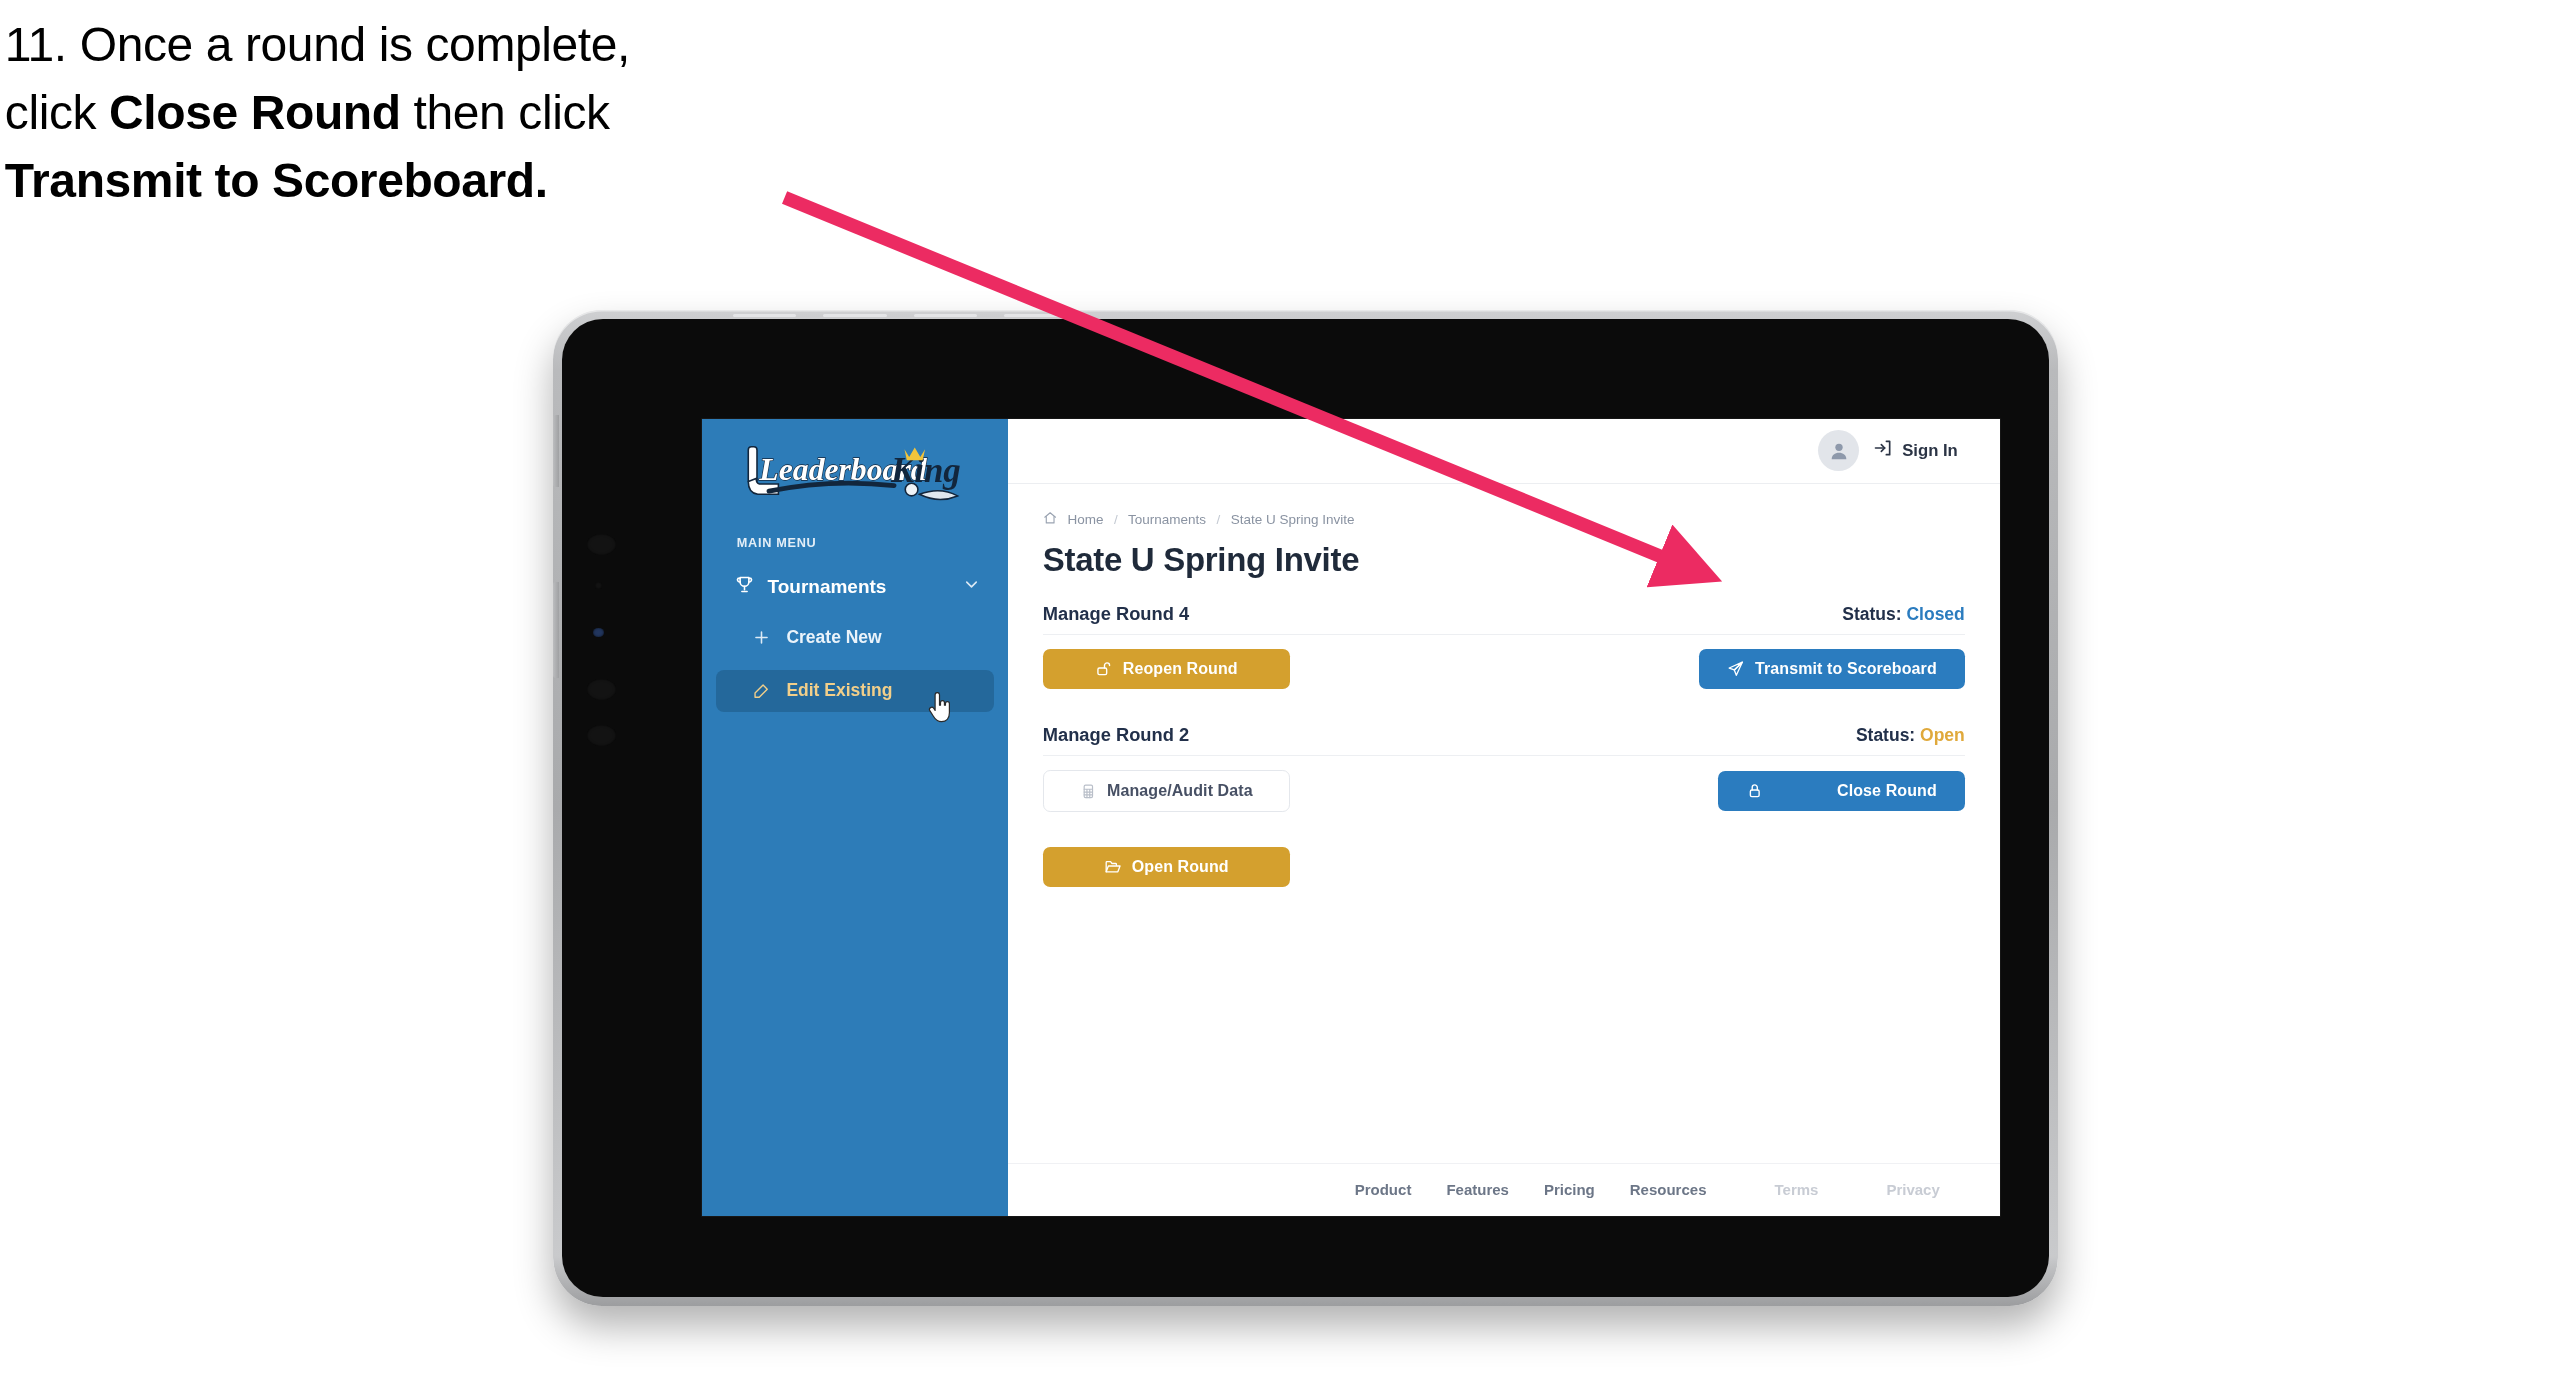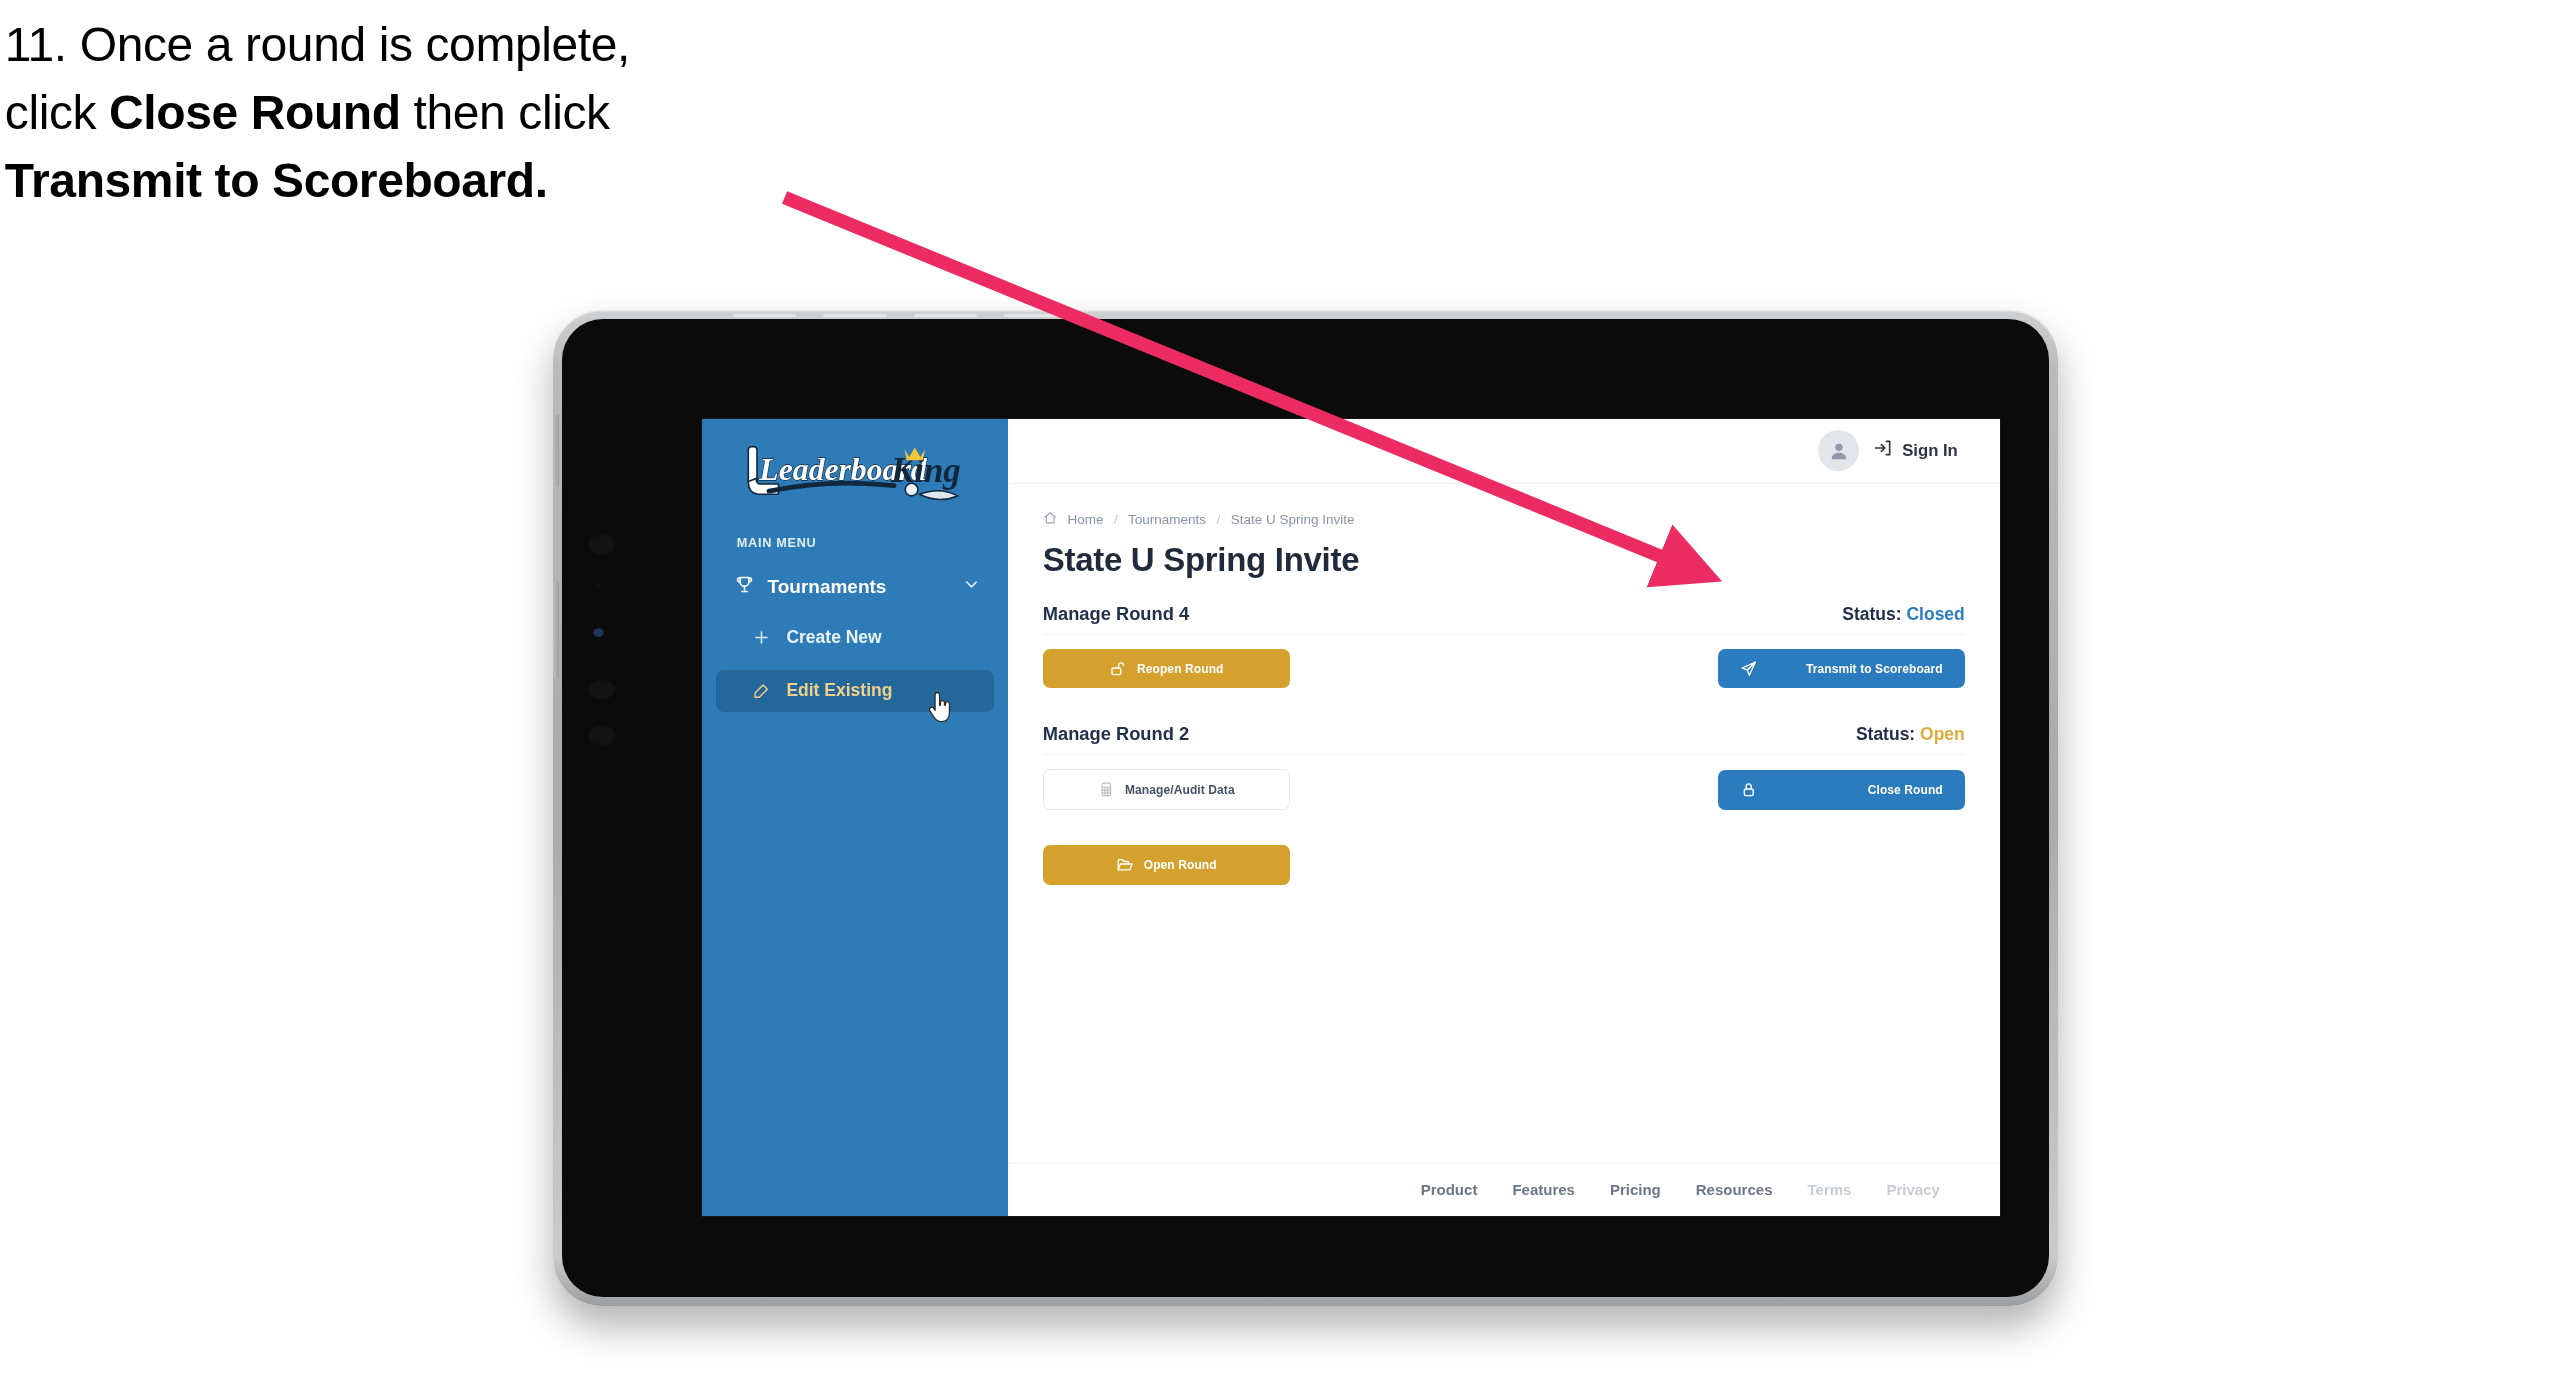--- a/index.html
+++ b/index.html
@@ -118,38 +118,38 @@
   .round-status{ font-size:17.5px; font-weight:700; color:#22304a; }
   .round-status .val{ font-weight:700; }
   .round-actions{
     margin-top:14.3px; display:flex; align-items:center; justify-content:space-between;
   }
 
   .btn{
     display:inline-flex; align-items:center; gap:10.4px;
     border:none; border-radius:7.2px; cursor:pointer;
     font-family:"Liberation Sans", sans-serif;
-    font-size:12px; font-weight:700; letter-spacing:0.1px;
-    padding:11px 22px; white-space:nowrap;
+    font-size:16px; font-weight:700; letter-spacing:0.1px;
+    padding:11px 28px; white-space:nowrap;
   }
   .btn-gold{ background:#d4a02e; color:#fff; min-width:247px; justify-content:center; }
   .btn-blue{ background:#2b7cbf; color:#fff; min-width:247px; justify-content:space-between; }
   .btn-ghost{
     background:#fff; color:#475064; border:0.8px solid #e4e7ec; min-width:247px;
     justify-content:center; font-weight:600;
   }
   .btn svg{ display:block; }
 
   .footer{
     flex:0 0 53px; border-top:0.8px solid #f0f1f4;
     display:flex; align-items:center; justify-content:flex-end; gap:35px;
     padding-right:60px; font-size:15px; font-weight:700;
   }
   .footer a{ color:#6c7687; text-decoration:none; cursor:pointer; }
-  .footer a.muted{ color:#c8ccd4; }
+  .footer a.muted{ color:#c8ccd4;margin-left:33px; }
 </style>
 </head>
 <body>
 
 <div class="caption">
   <div>11. Once a round is complete,</div>
   <div>
     <span>click </span><b>Close Round</b><span> then click</span>
   </div>
   <div>

